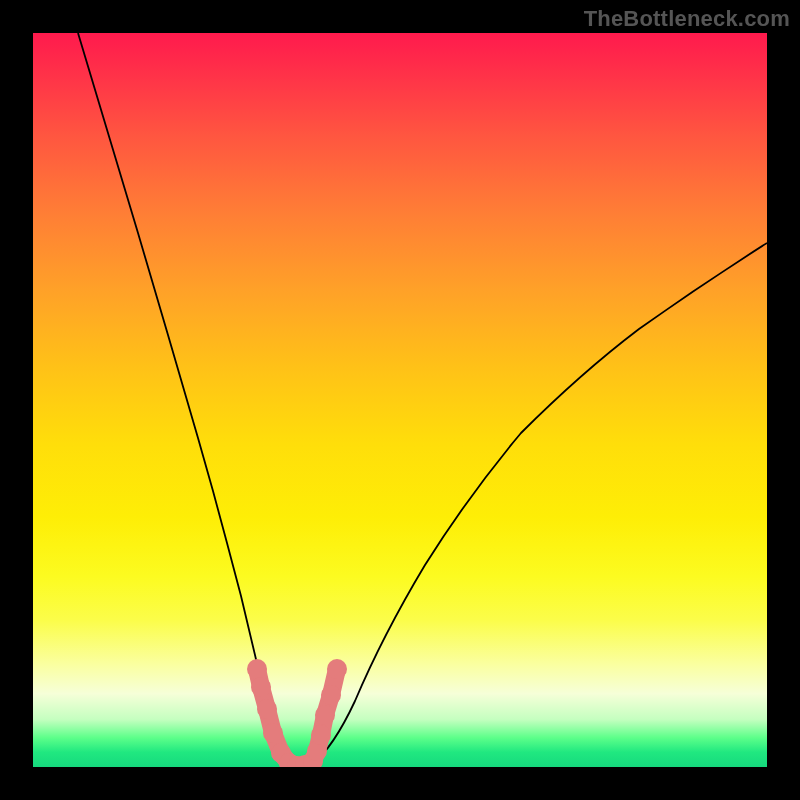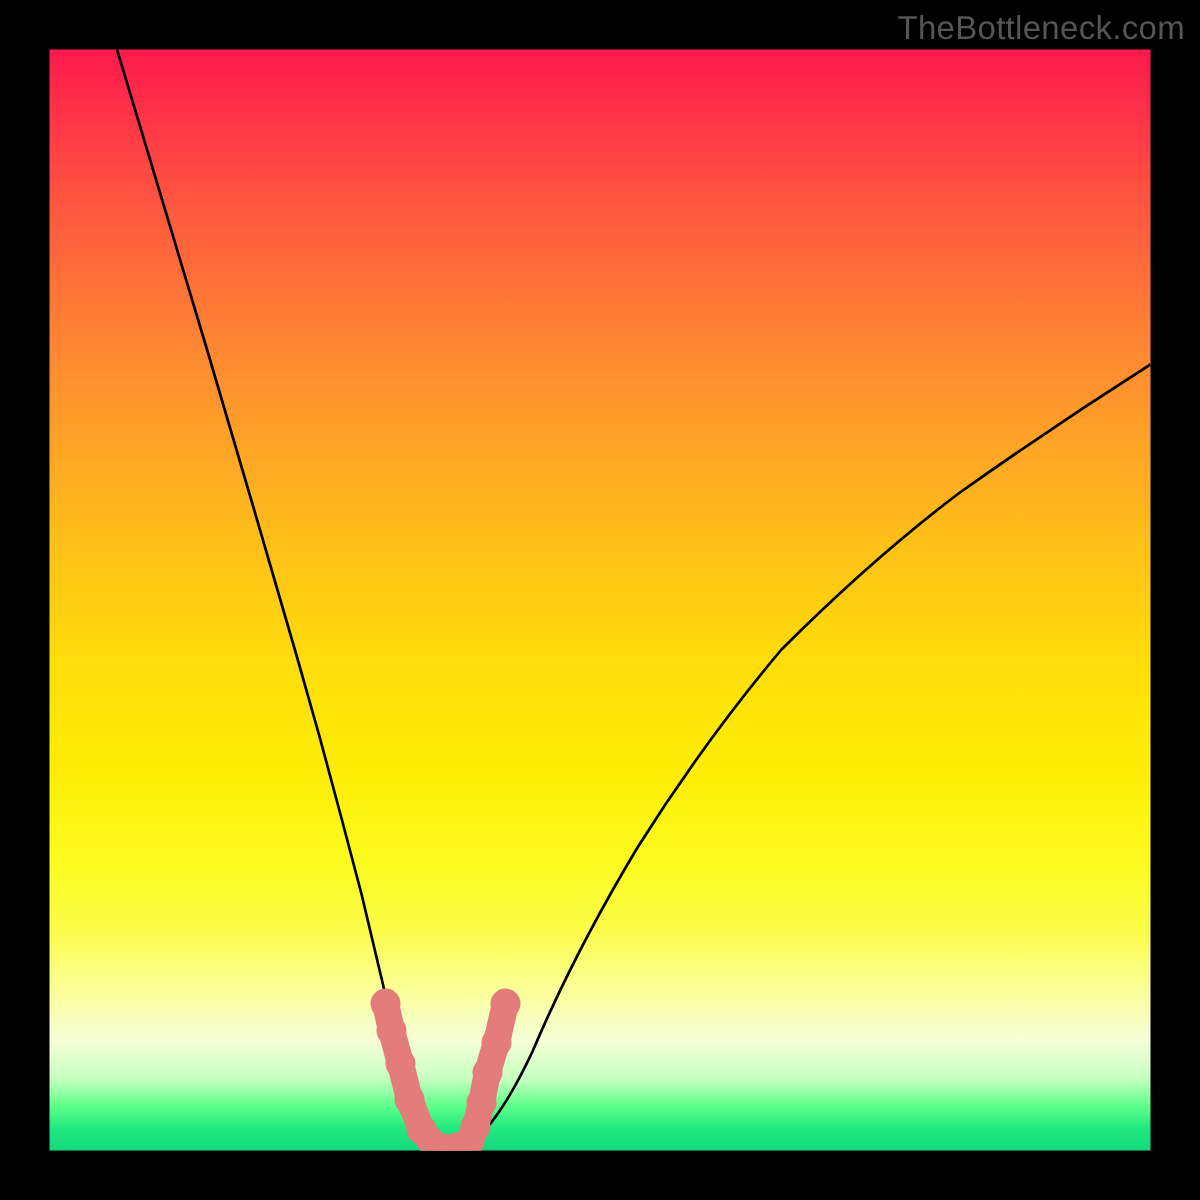--- a/index.html
+++ b/index.html
@@ -9,21 +9,21 @@
     background: #000;
     position: relative;
     font-family: Arial, Helvetica, sans-serif;
     overflow: hidden;
   }
   .watermark {
     position: absolute;
     top: 6px;
     right: 10px;
     font-size: 22px;
-    font-weight: normal;
+    font-weight: bold;
     color: #555;
     letter-spacing: 0.2px;
     z-index: 10;
   }
   .plot-area {
     position: absolute;
     left: 33px;
     top: 33px;
     width: 734px;
     height: 734px;

